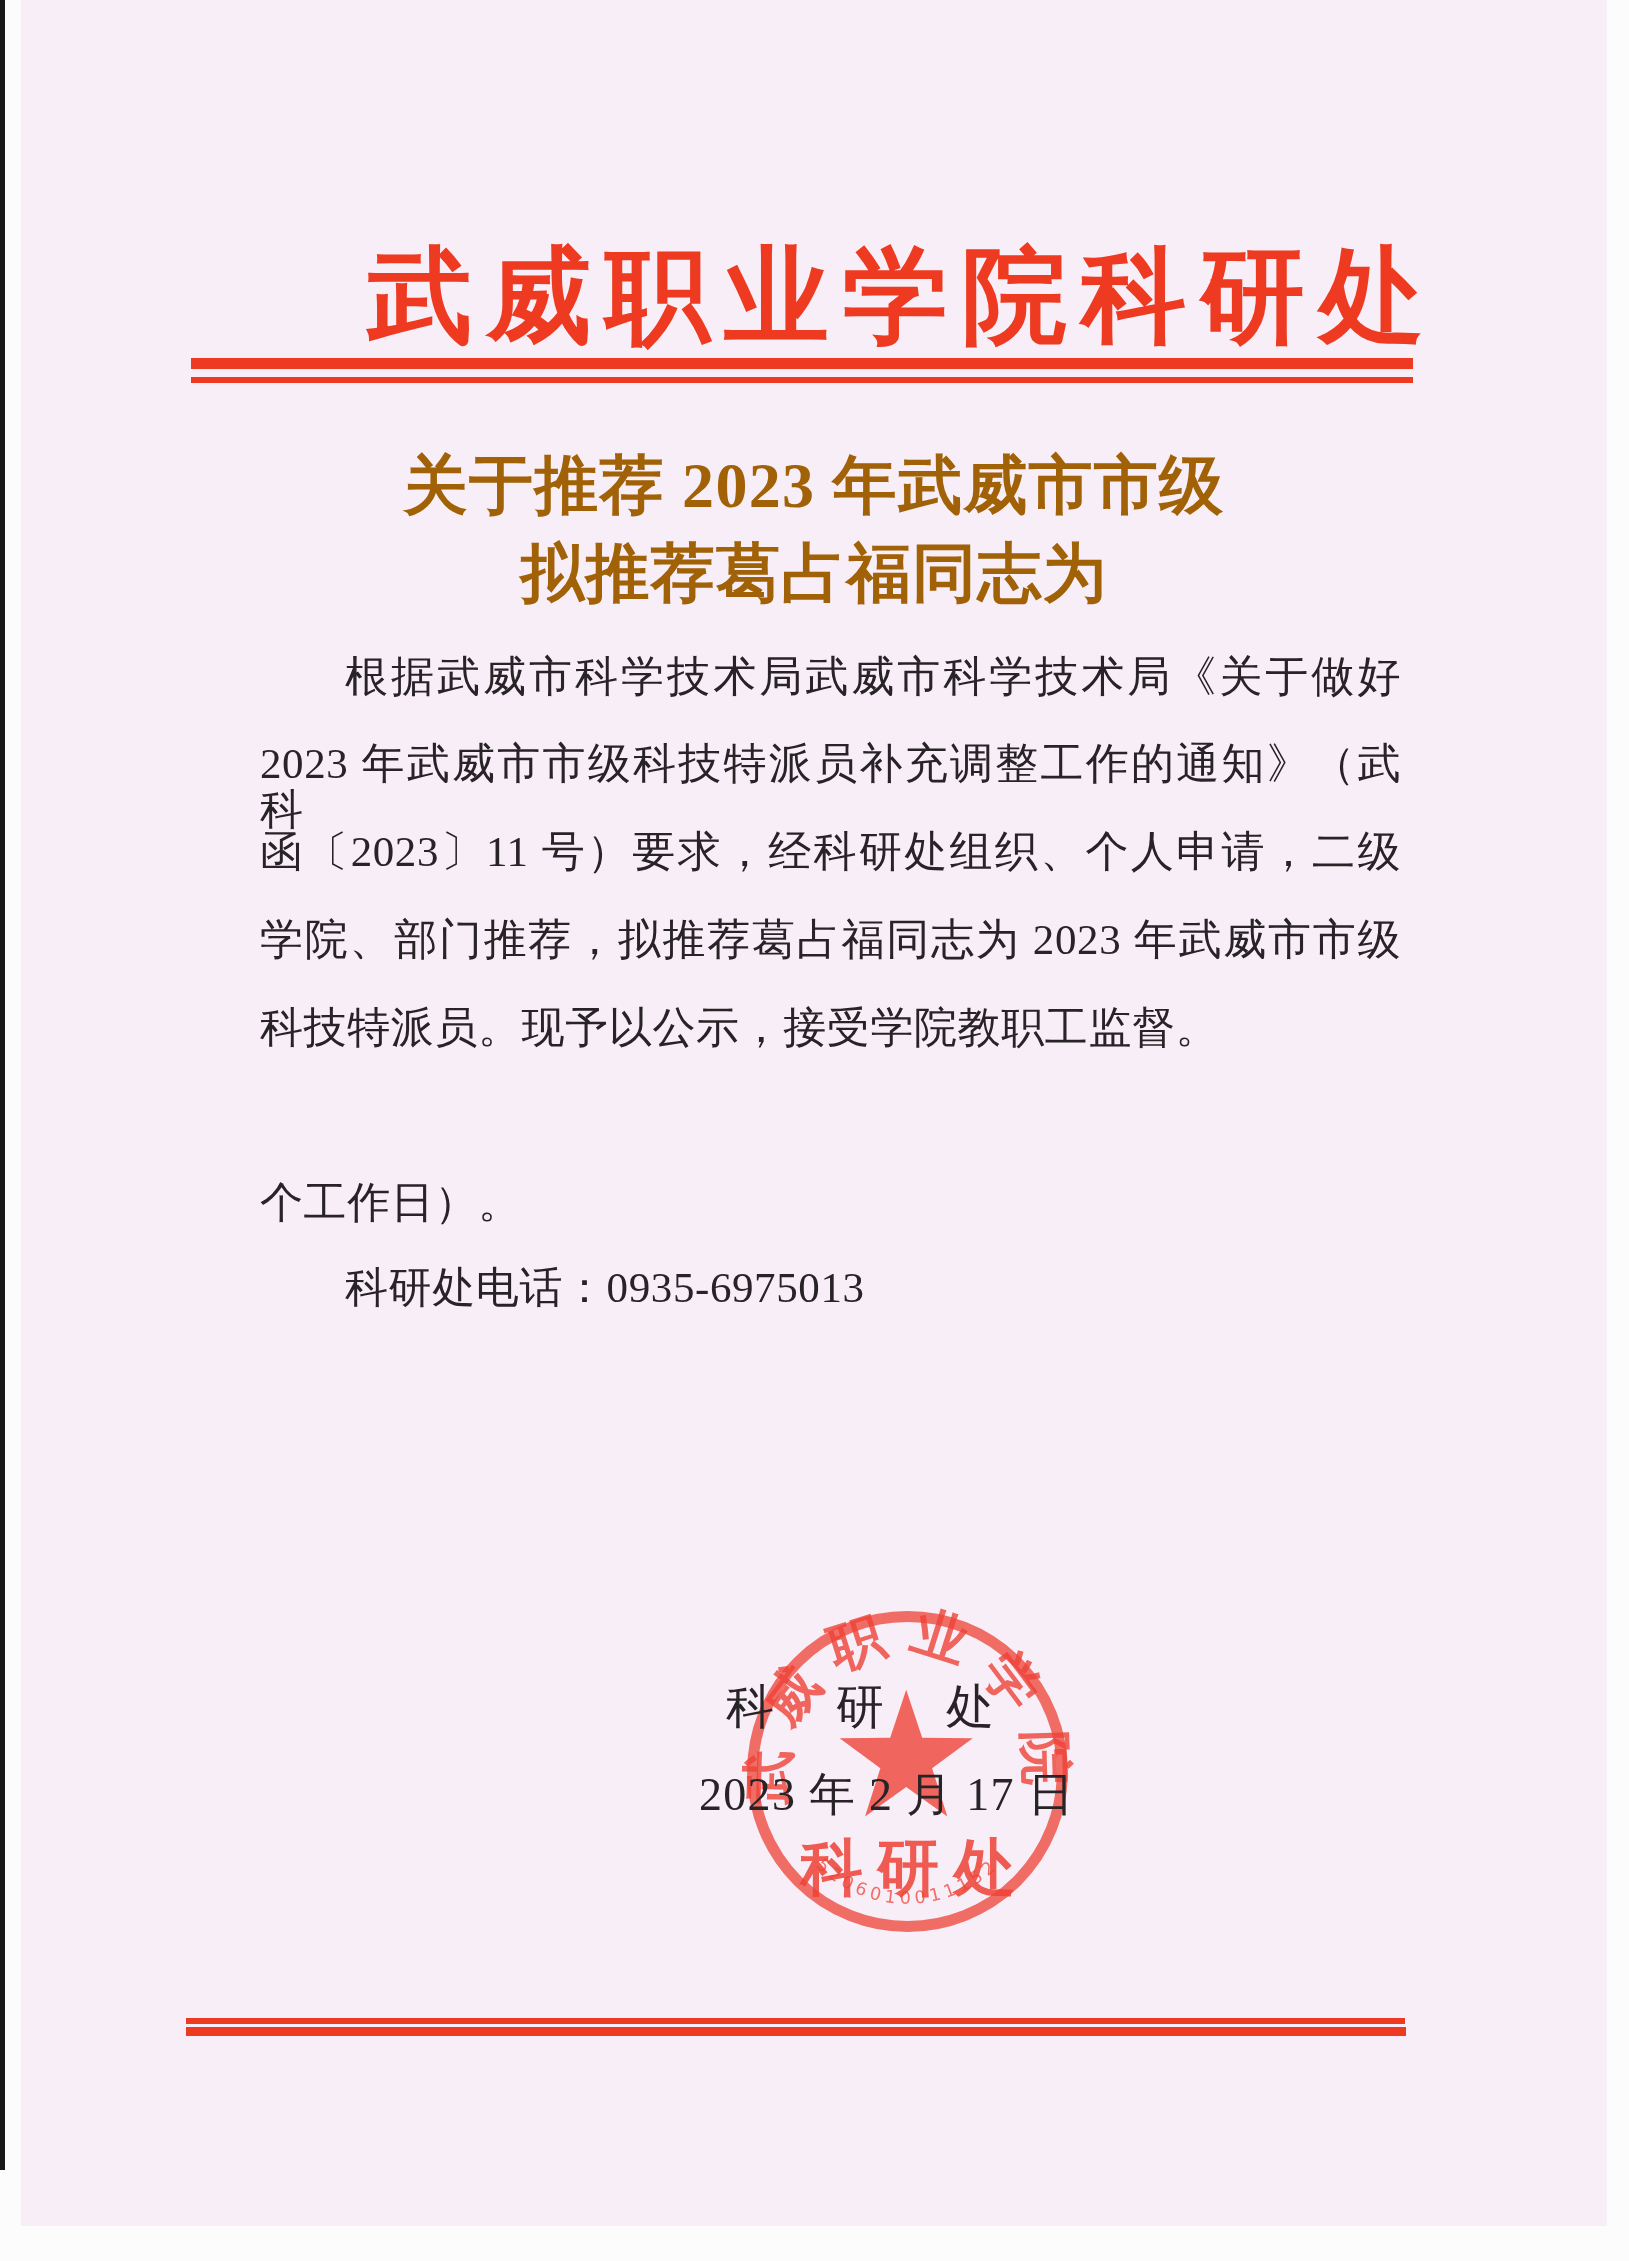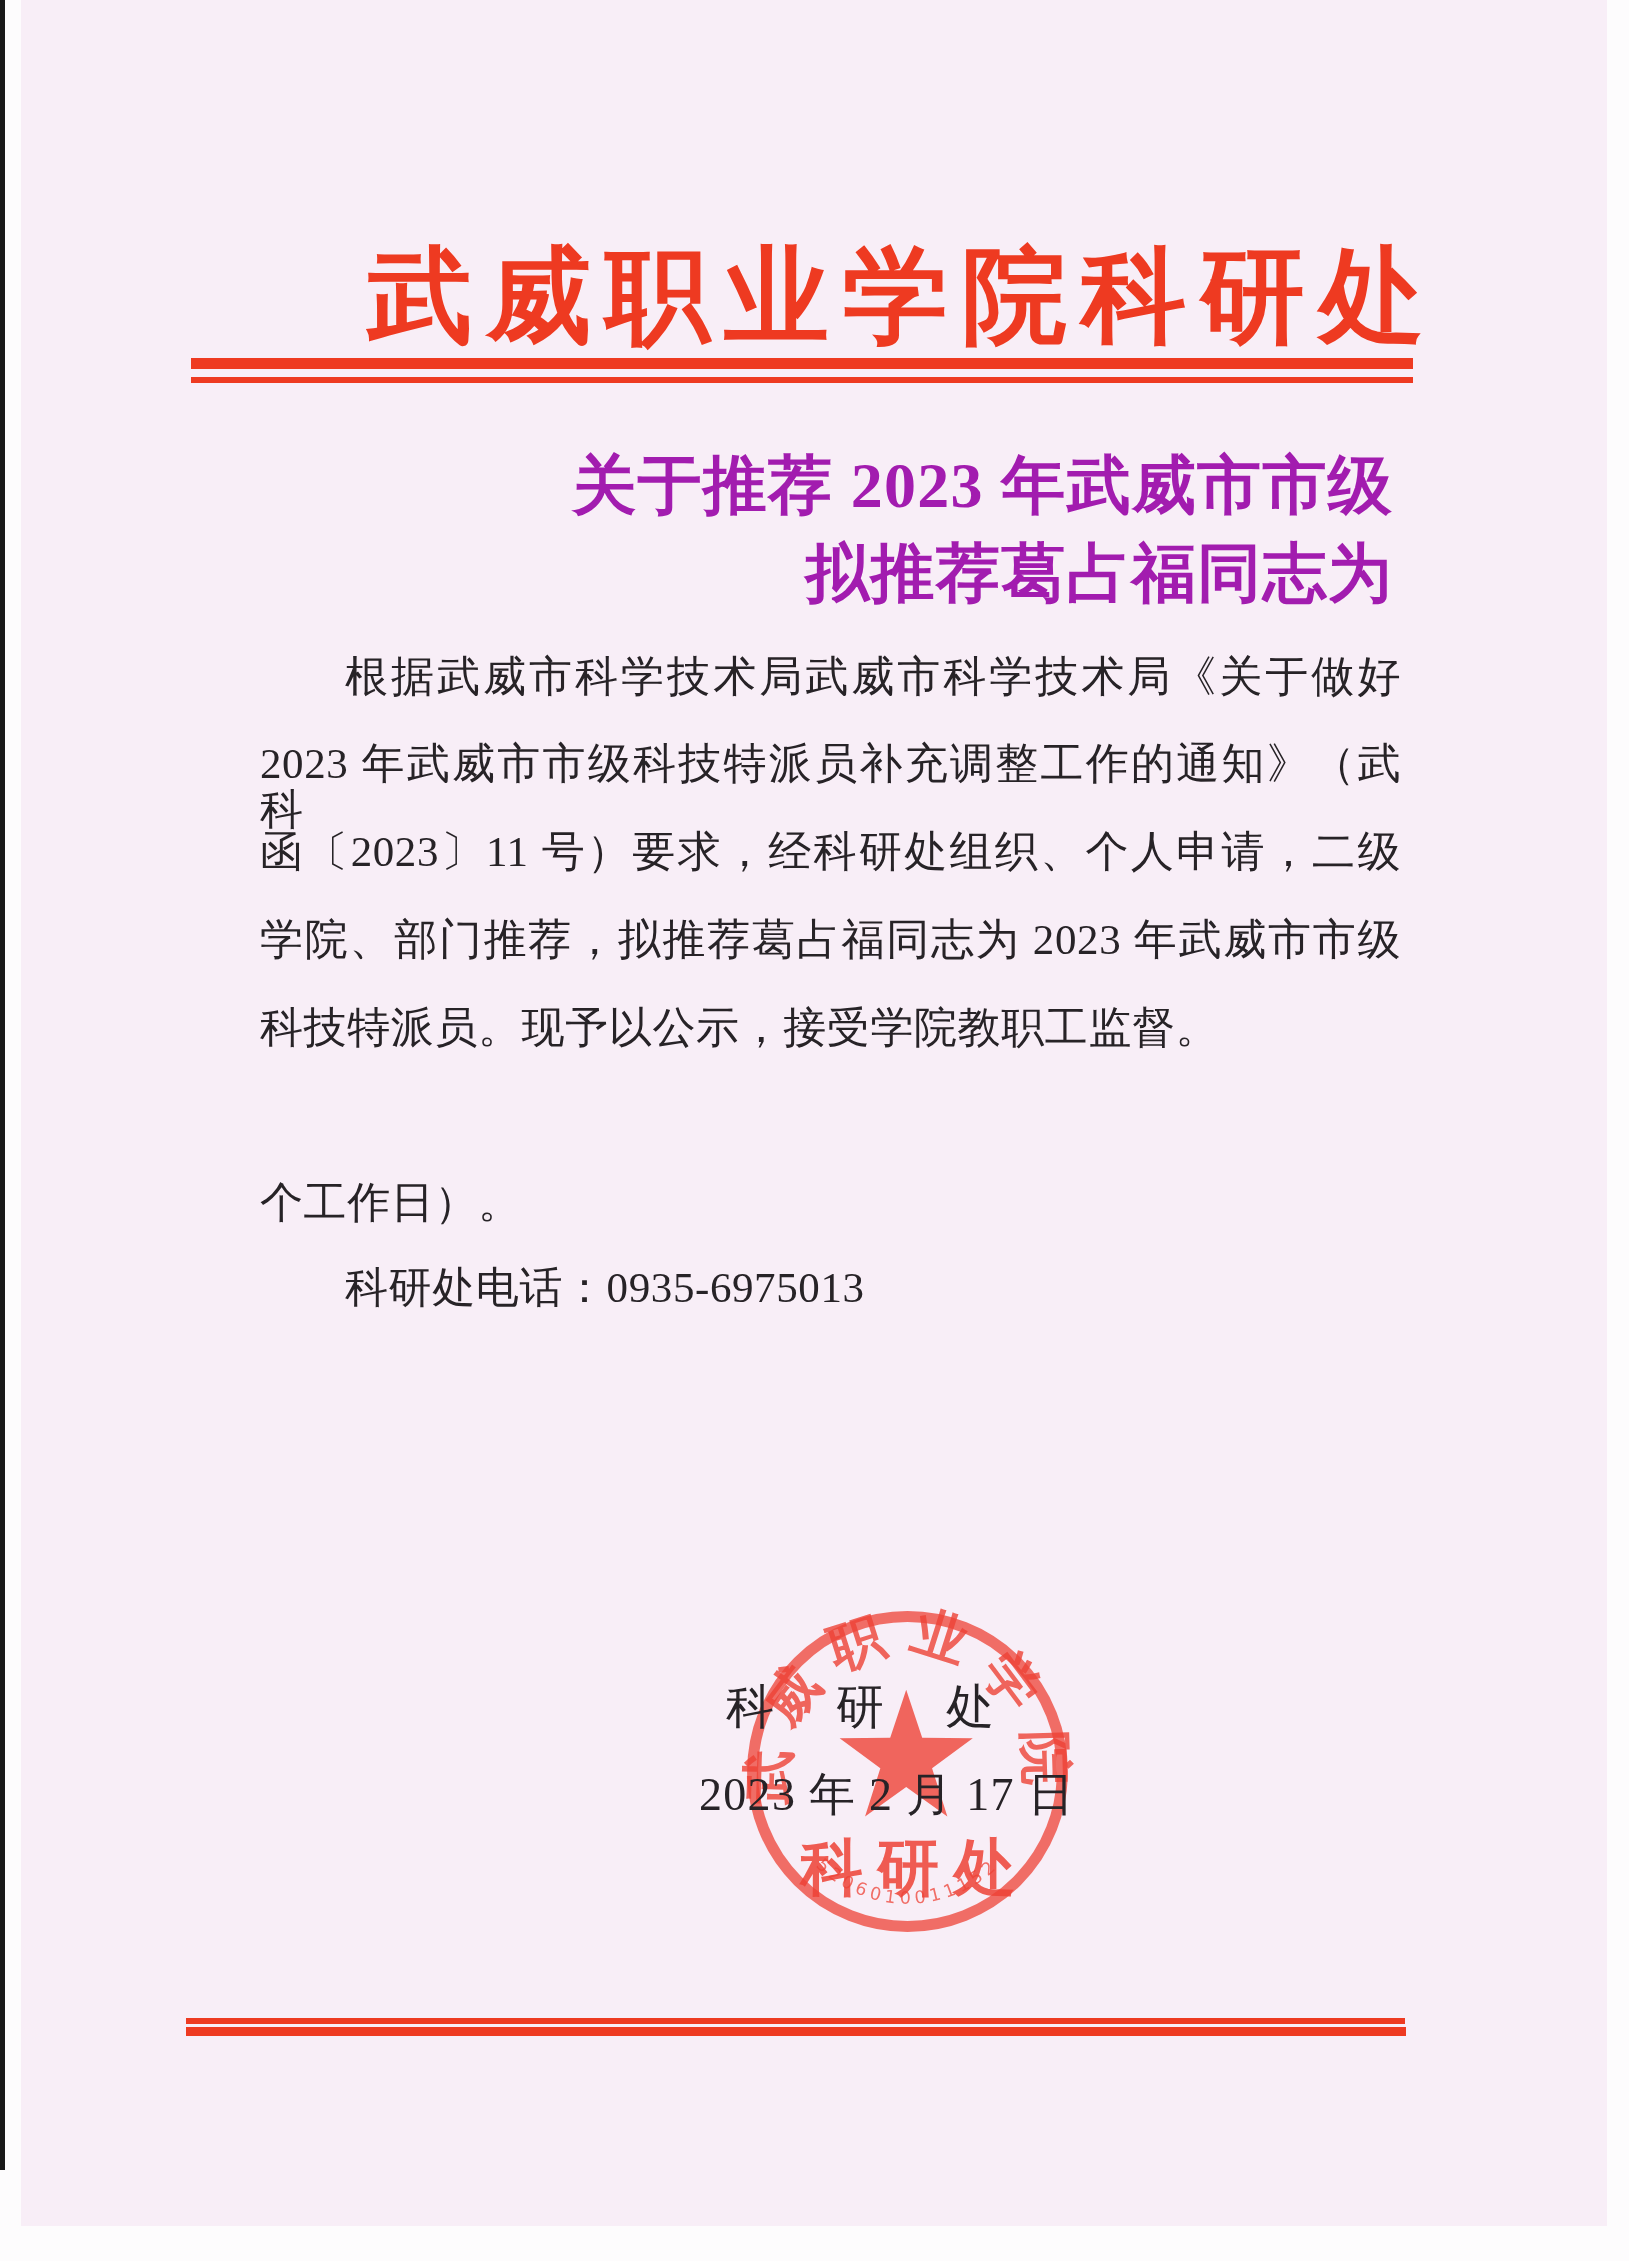--- a/index.html
+++ b/index.html
@@ -27,22 +27,22 @@
     font-size:105px;font-weight:700;letter-spacing:14px;
     color:#ee3a21;white-space:nowrap;
   }
   .rule{position:absolute;background:#ee3a21;}
   .rule-top-thick{left:191px;top:358px;width:1222px;height:11px;}
   .rule-top-thin{left:191px;top:377px;width:1222px;height:6.4px;}
   .rule-bottom-thin{left:186px;top:2018px;width:1219px;height:5.8px;}
   .rule-bottom-thick{left:186px;top:2027px;width:1220px;height:9px;}
 
   .doc-title{
-    position:absolute;left:213px;width:1180px;text-align:right;
-    font-size:64px;font-weight:700;color:#a21caf;white-space:nowrap;
+    position:absolute;left:224px;width:1180px;text-align:center;
+    font-size:64px;font-weight:700;color:#a16207;white-space:nowrap;
     letter-spacing:1.3px;
   }
   .doc-title.l1{top:442px;}
   .doc-title.l2{top:530px;}
 
   .body-line{
     position:absolute;left:241px;width:1141px;
     font-size:43px;line-height:46px;color:#272327;
     letter-spacing:0.6px;white-space:nowrap;margin-left:19px;
   }

